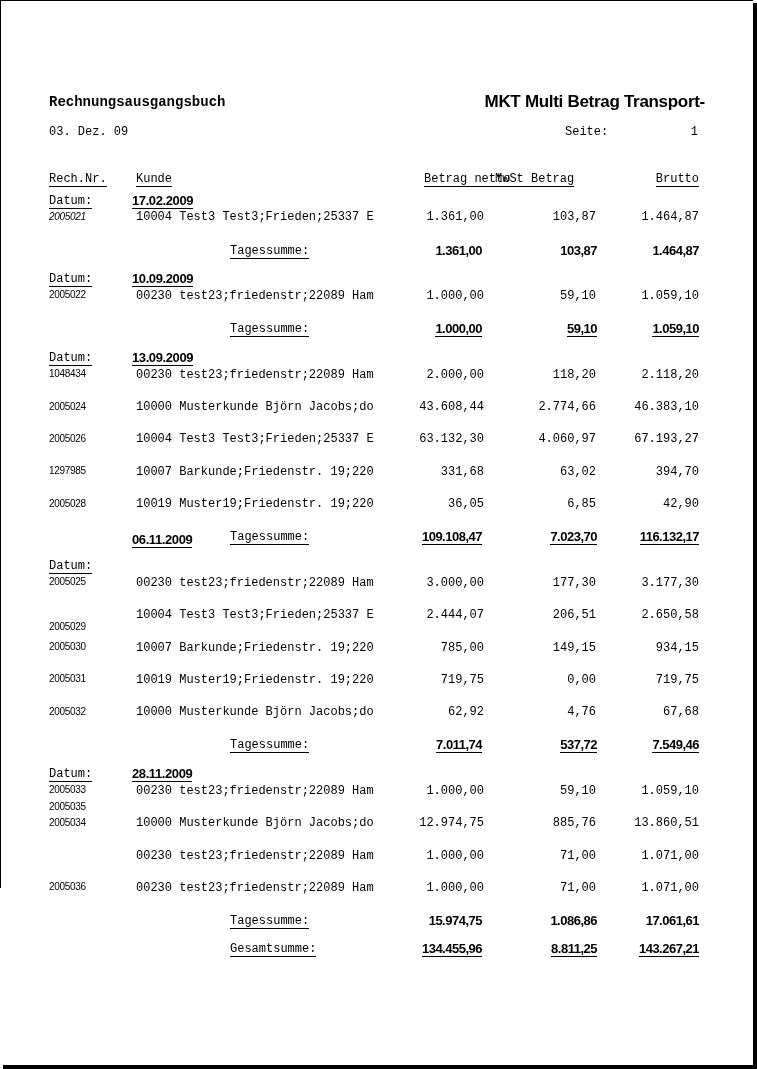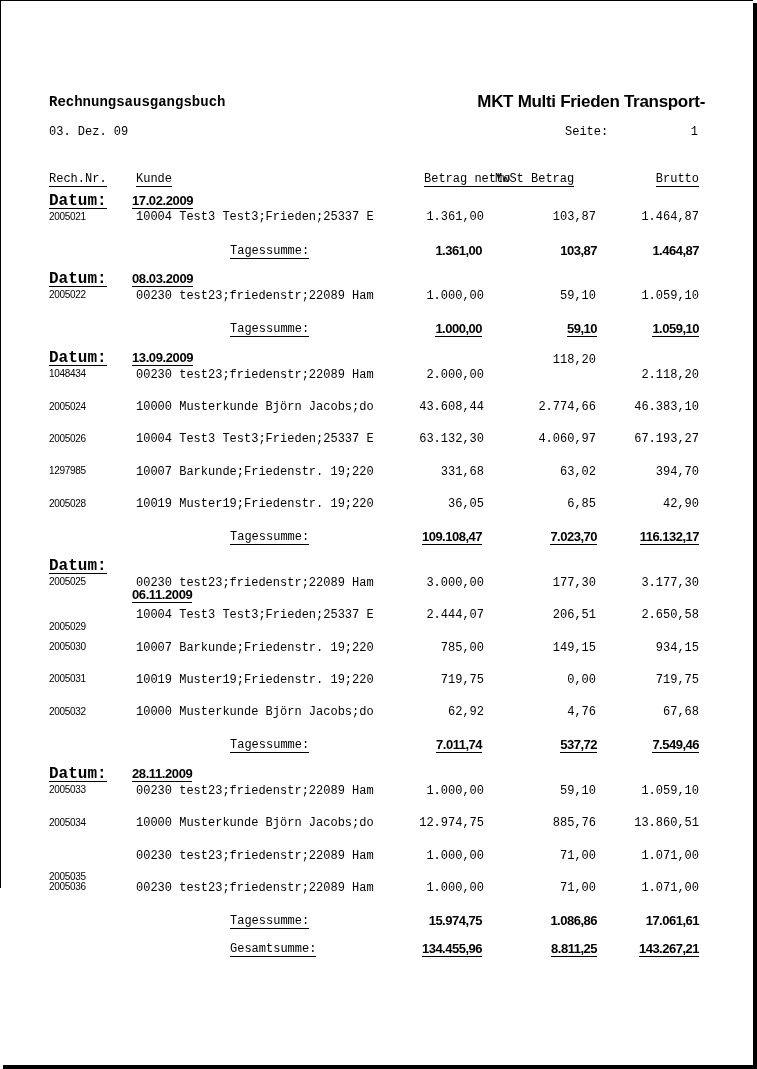--- a/index.html
+++ b/index.html
@@ -15,82 +15,82 @@
   .mono { font-family: "Liberation Mono", "DejaVu Sans Mono", monospace; font-size: 12px; }
   .monob { font-family: "Liberation Mono", "DejaVu Sans Mono", monospace; font-size: 14px; font-weight: bold; }
   .sans { font-family: "Liberation Sans", "DejaVu Sans", sans-serif; }
   .title-left { left: 48px; top: 93px; }
   .title-right { right: 48px; top: 91px; font-size: 17px; font-weight: bold; letter-spacing: -0.3px; }
   .date-print { left: 48px; top: 124px; font-size: 12px; }
   .page-label { left: 564px; top: 124px; }
   .page-num { right: 55px; top: 124px; text-align: right; }
   .hdr { top: 171px; font-size: 12px; border-bottom: 1px solid #000; line-height: 14px; }
   .u { border-bottom: 1px solid #000; }
-  .datum-label { left: 48px; font-size: 16px; font-weight: bold; line-height: 14px; }
+  .datum-label { left: 48px; font-size: 12px; font-weight: normal; line-height: 14px; }
   .datum-value { left: 131px; font-size: 13px; font-weight: bold; line-height: 15px; letter-spacing: -0.4px; }
   .rech { left: 48px; font-size: 10px; letter-spacing: -0.3px; }
   .kunde { left: 135px; }
   .num { text-align: right; }
   .c-brutto { right: 54px; }
   .c-netto-row { right: 269px; }
   .c-mwst-row { right: 157px; }
   .sum-label { left: 229px; font-size: 12px; line-height: 14px; }
   .sumval { font-size: 13px; font-weight: bold; letter-spacing: -0.5px; text-align: right; line-height: 15px; }
   .s-netto { right: 271px; }
   .s-mwst { right: 156px; }
   .s-brutto { right: 54px; }
 </style>
 </head>
 <body>
 
 <div class="page">
 
   <div class="abs monob title-left">Rechnungsausgangsbuch</div>
-  <div class="abs sans title-right">MKT Multi Frieden Transport-</div>
+  <div class="abs sans title-right">MKT Multi Betrag Transport-</div>
   <div class="abs mono date-print">03. Dez. 09</div>
   <div class="abs mono page-label">Seite:</div>
   <div class="abs mono page-num">1</div>
 
   <div class="abs mono hdr" style="left:48px;">Rech.Nr.</div>
   <div class="abs mono hdr" style="left:135px;">Kunde</div>
   <div class="abs mono hdr" style="left:395px;margin-left:28px;">Betrag netto</div>
   <div class="abs mono hdr" style="left:494px;">MwSt Betrag</div>
   <div class="abs mono hdr" style="right:54px;">Brutto</div>
 
   <div class="abs mono datum-label u" style="top:193px;">Datum:</div>
   <div class="abs sans datum-value u" style="top:192px;">17.02.2009</div>
-  <div class="abs sans rech" style="top:210px;">2005021</div>
+  <div class="abs sans rech" style="top:210px;font-style:italic;">2005021</div>
   <div class="abs mono kunde" style="top:209px;">10004 Test3 Test3;Frieden;25337 E</div>
   <div class="abs mono num c-netto-row" style="top:209px;">1.361,00</div>
   <div class="abs mono num c-mwst-row" style="top:209px;">103,87</div>
   <div class="abs mono num c-brutto" style="top:209px;">1.464,87</div>
   <div class="abs mono sum-label u" style="top:243px;">Tagessumme:</div>
   <div class="abs sans sumval s-netto" style="top:242px;">1.361,00</div>
   <div class="abs sans sumval s-mwst" style="top:242px;">103,87</div>
   <div class="abs sans sumval s-brutto" style="top:242px;">1.464,87</div>
 
   <div class="abs mono datum-label u" style="top:271px;">Datum:</div>
-  <div class="abs sans datum-value u" style="top:270px;">08.03.2009</div>
+  <div class="abs sans datum-value u" style="top:270px;">10.09.2009</div>
   <div class="abs sans rech" style="top:288px;">2005022</div>
   <div class="abs mono kunde" style="top:288px;">00230 test23;friedenstr;22089 Ham</div>
   <div class="abs mono num c-netto-row" style="top:288px;">1.000,00</div>
   <div class="abs mono num c-mwst-row" style="top:288px;">59,10</div>
   <div class="abs mono num c-brutto" style="top:288px;">1.059,10</div>
   <div class="abs mono sum-label u" style="top:321px;">Tagessumme:</div>
   <div class="abs sans sumval s-netto u" style="top:320px;">1.000,00</div>
   <div class="abs sans sumval s-mwst u" style="top:320px;">59,10</div>
   <div class="abs sans sumval s-brutto u" style="top:320px;">1.059,10</div>
 
   <div class="abs mono datum-label u" style="top:350px;">Datum:</div>
   <div class="abs sans datum-value u" style="top:349px;">13.09.2009</div>
 
   <div class="abs sans rech" style="top:367px;">1048434</div>
   <div class="abs mono kunde" style="top:367px;">00230 test23;friedenstr;22089 Ham</div>
   <div class="abs mono num c-netto-row" style="top:367px;">2.000,00</div>
-  <div class="abs mono num c-mwst-row" style="top:352px;">118,20</div>
+  <div class="abs mono num c-mwst-row" style="top:367px;">118,20</div>
   <div class="abs mono num c-brutto" style="top:367px;">2.118,20</div>
 
   <div class="abs sans rech" style="top:400px;">2005024</div>
   <div class="abs mono kunde" style="top:399px;">10000 Musterkunde Björn Jacobs;do</div>
   <div class="abs mono num c-netto-row" style="top:399px;">43.608,44</div>
   <div class="abs mono num c-mwst-row" style="top:399px;">2.774,66</div>
   <div class="abs mono num c-brutto" style="top:399px;">46.383,10</div>
 
   <div class="abs sans rech" style="top:432px;">2005026</div>
   <div class="abs mono kunde" style="top:431px;">10004 Test3 Test3;Frieden;25337 E</div>
@@ -109,21 +109,21 @@
   <div class="abs mono num c-netto-row" style="top:496px;">36,05</div>
   <div class="abs mono num c-mwst-row" style="top:496px;">6,85</div>
   <div class="abs mono num c-brutto" style="top:496px;">42,90</div>
 
   <div class="abs mono sum-label u" style="top:529px;">Tagessumme:</div>
   <div class="abs sans sumval s-netto u" style="top:528px;">109.108,47</div>
   <div class="abs sans sumval s-mwst u" style="top:528px;">7.023,70</div>
   <div class="abs sans sumval s-brutto u" style="top:528px;">116.132,17</div>
 
   <div class="abs mono datum-label u" style="top:558px;">Datum:</div>
-  <div class="abs sans datum-value u" style="top:586px;">06.11.2009</div>
+  <div class="abs sans datum-value u" style="top:531px;">06.11.2009</div>
 
   <div class="abs sans rech" style="top:575px;">2005025</div>
   <div class="abs mono kunde" style="top:575px;">00230 test23;friedenstr;22089 Ham</div>
   <div class="abs mono num c-netto-row" style="top:575px;">3.000,00</div>
   <div class="abs mono num c-mwst-row" style="top:575px;">177,30</div>
   <div class="abs mono num c-brutto" style="top:575px;">3.177,30</div>
 
   <div class="abs sans rech" style="top:620px;">2005029</div>
   <div class="abs mono kunde" style="top:607px;">10004 Test3 Test3;Frieden;25337 E</div>
   <div class="abs mono num c-netto-row" style="top:607px;margin-left:38px;">2.444,07</div>
@@ -161,21 +161,21 @@
   <div class="abs mono num c-netto-row" style="top:783px;">1.000,00</div>
   <div class="abs mono num c-mwst-row" style="top:783px;">59,10</div>
   <div class="abs mono num c-brutto" style="top:783px;">1.059,10</div>
 
   <div class="abs sans rech" style="top:816px;">2005034</div>
   <div class="abs mono kunde" style="top:815px;">10000 Musterkunde Björn Jacobs;do</div>
   <div class="abs mono num c-netto-row" style="top:815px;">12.974,75</div>
   <div class="abs mono num c-mwst-row" style="top:815px;">885,76</div>
   <div class="abs mono num c-brutto" style="top:815px;">13.860,51</div>
 
-  <div class="abs sans rech" style="top:870px;">2005035</div>
+  <div class="abs sans rech" style="top:800px;">2005035</div>
   <div class="abs mono kunde" style="top:848px;">00230 test23;friedenstr;22089 Ham</div>
   <div class="abs mono num c-netto-row" style="top:848px;">1.000,00</div>
   <div class="abs mono num c-mwst-row" style="top:848px;">71,00</div>
   <div class="abs mono num c-brutto" style="top:848px;">1.071,00</div>
 
   <div class="abs sans rech" style="top:880px;">2005036</div>
   <div class="abs mono kunde" style="top:880px;">00230 test23;friedenstr;22089 Ham</div>
   <div class="abs mono num c-netto-row" style="top:880px;">1.000,00</div>
   <div class="abs mono num c-mwst-row" style="top:880px;">71,00</div>
   <div class="abs mono num c-brutto" style="top:880px;">1.071,00</div>

